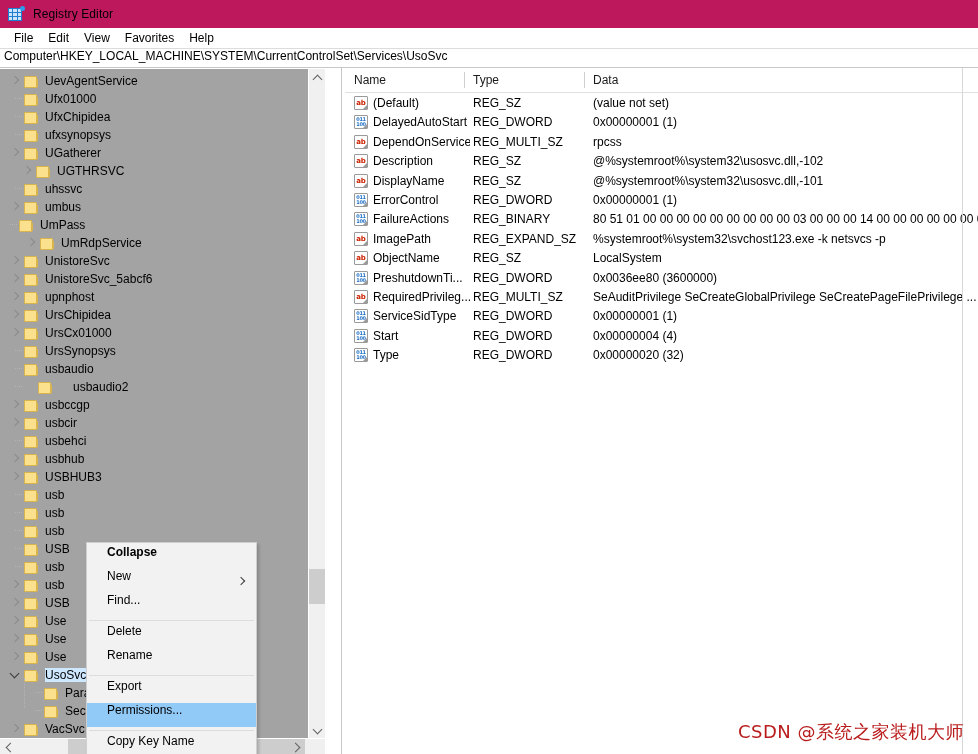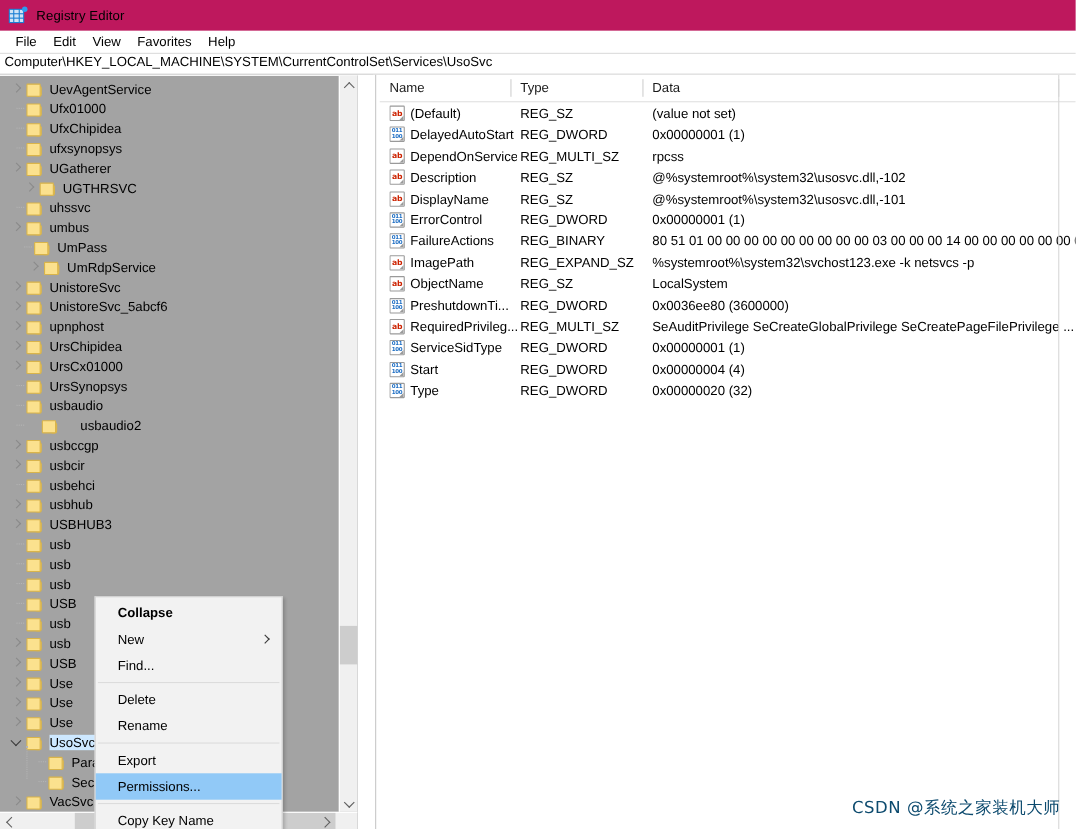--- a/index.html
+++ b/index.html
@@ -397,21 +397,21 @@
     border: 1px solid #cfcfcf;
     box-shadow: 2px 2px 3px rgba(0,0,0,0.18);
     padding: 2px 0 2px 0;
     box-sizing: border-box;
     z-index: 50;
     font-size: 12px;
   }
   .cm-item {
     height: 24px;
     display: flex;
-    align-items: center;
+    align-items: flex-start;
     padding-left: 20px;
     padding-right: 24px;
     position: relative;
     color: #000;
     cursor: default;
     white-space: nowrap;
   }
   .cm-item.bold { font-weight: bold; }
   .cm-item.selected { background: #91c9f7; }
   .cm-item .submenu-arrow {
@@ -427,22 +427,22 @@
     height: 1px;
     background: #dcdcdc;
     margin: 3px 2px 3px 2px;
   }
 
   
   #watermark {
     position: absolute;
     right: 14px;
     bottom: 10px;
-    font-size: 15px;
-    color: #0c4a6e;
+    font-size: 18px;
+    color: #b91c1c;
     font-family: "DejaVu Sans", sans-serif;
     letter-spacing: 0.5px;
     z-index: 60;
     white-space: nowrap;
   }
 </style>
 </head>
 <body>
 
 <div id="titlebar">
@@ -536,21 +536,21 @@
           <span class="tree-label">uhssvc</span>
         </div>
         <div class="tree-row" style="padding-left: 7px;">
           <span class="twisty collapsed"></span>
           <span class="folder">
             <span class="flap"></span>
             <span class="body"></span>
           </span>
           <span class="tree-label">umbus</span>
         </div>
-        <div class="tree-row" style="padding-left: 14px;">
+        <div class="tree-row" style="padding-left: 2px;">
           <span class="twisty leafdots"></span>
           <span class="folder">
             <span class="flap"></span>
             <span class="body"></span>
           </span>
           <span class="tree-label">UmPass</span>
         </div>
         <div class="tree-row" style="padding-left: 23px;">
           <span class="twisty collapsed"></span>
           <span class="folder">

